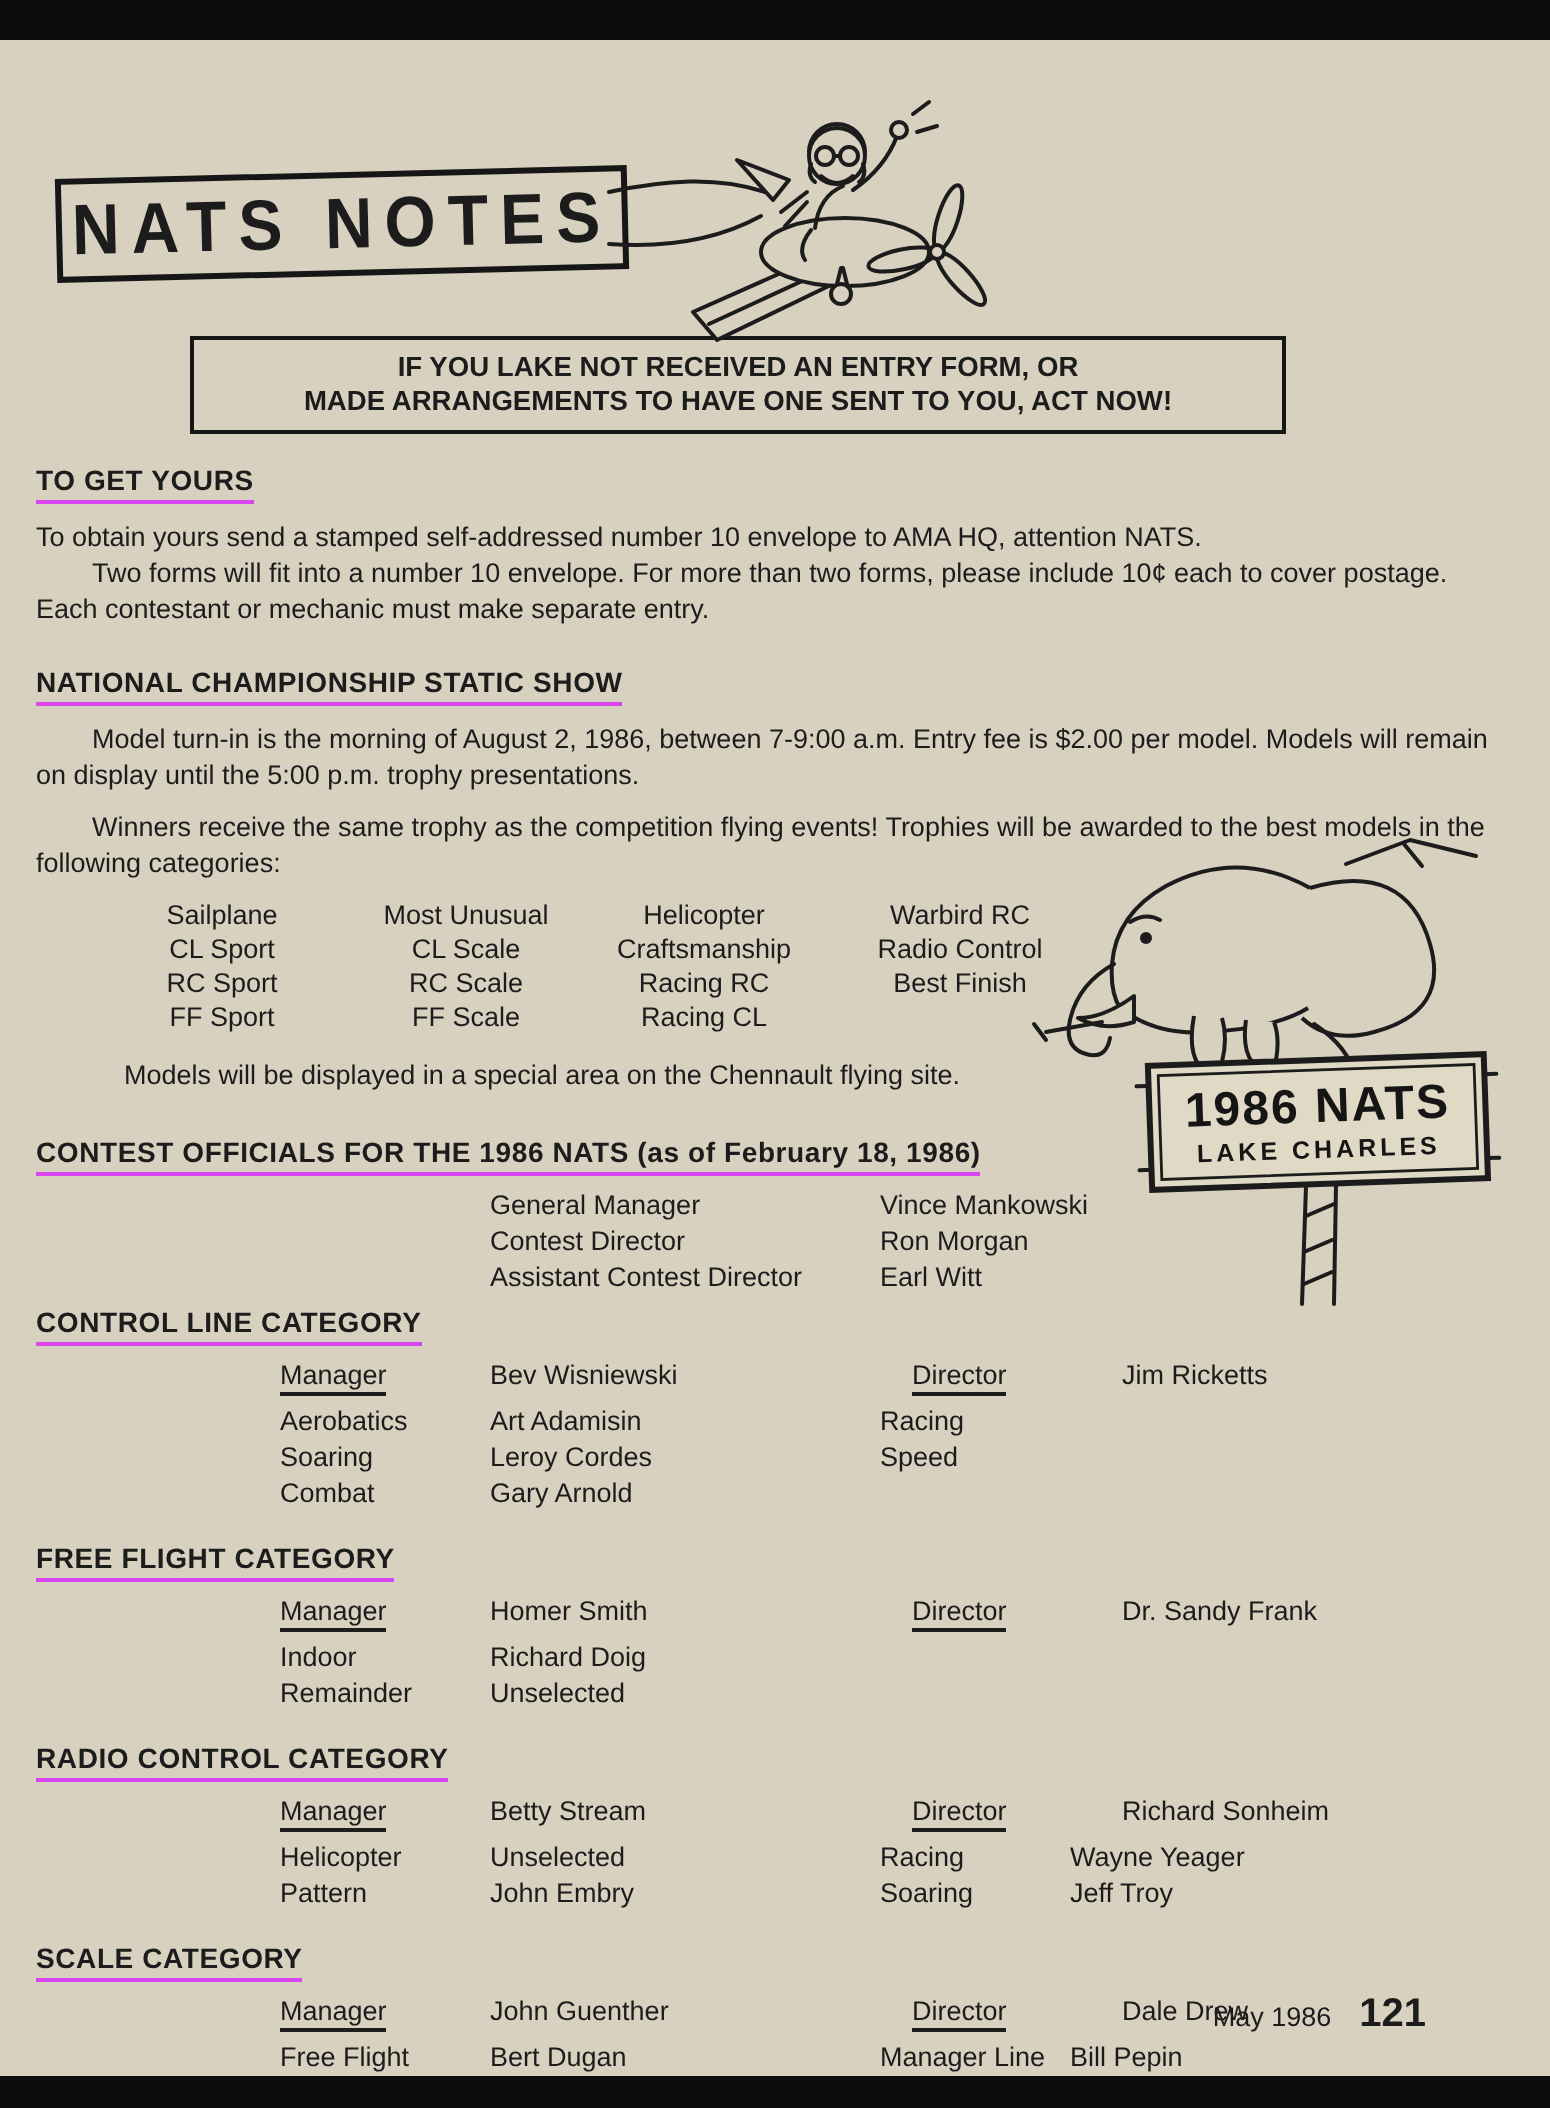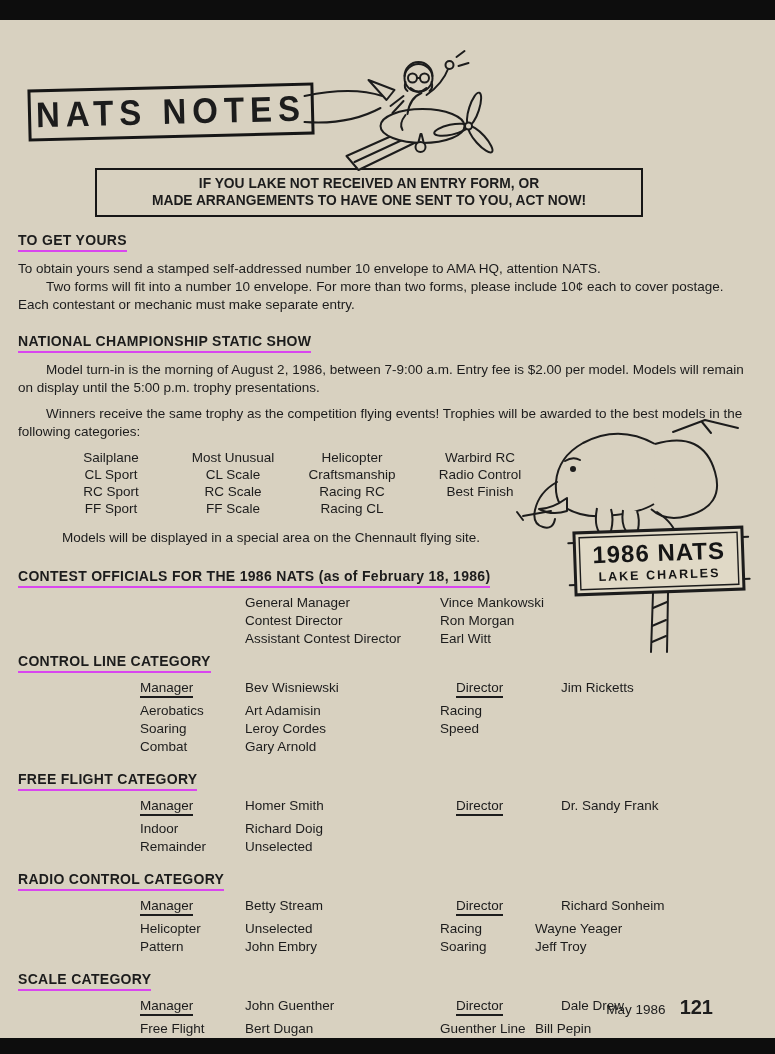--- a/index.html
+++ b/index.html
@@ -334,21 +334,21 @@
             </div>
 
             <div class="crow">
               <span>Radio Control</span>
               <span>Dale Arvin</span>
             </div>
           </div>
         <div class="cat-right">
 
             <div class="crow">
-              <span>Guenther Line</span>
+              <span>Manager Line</span>
               <span>Bill Pepin</span>
             </div>
           </div>
       </div>
     </div>
 
   </div>
 
   <div class="elephant-wrap">
     <svg viewBox="0 0 265 245" width="265" height="245">

